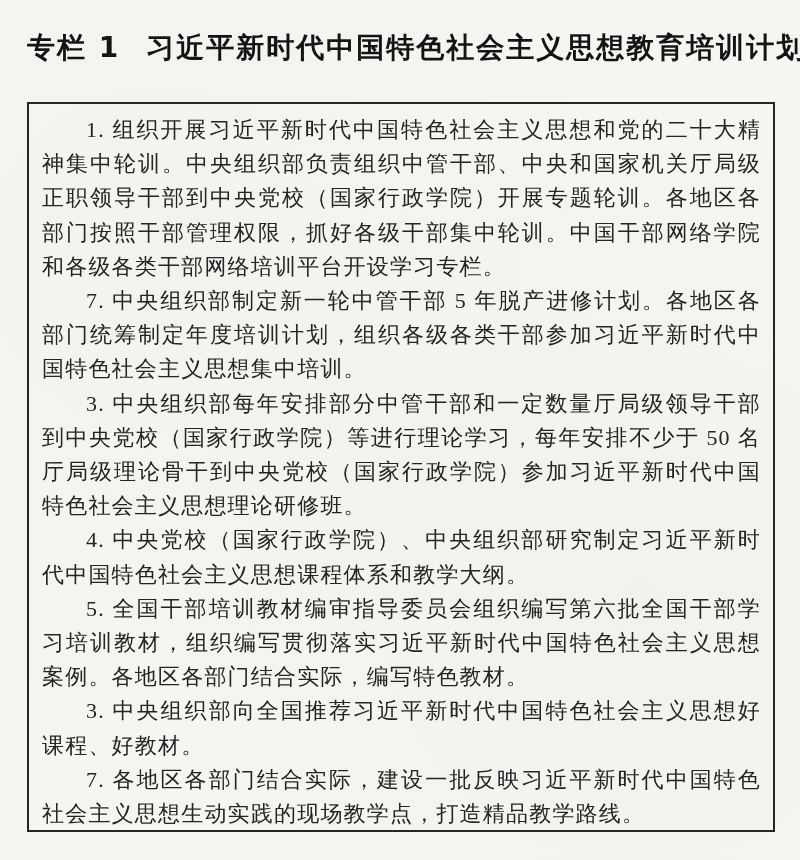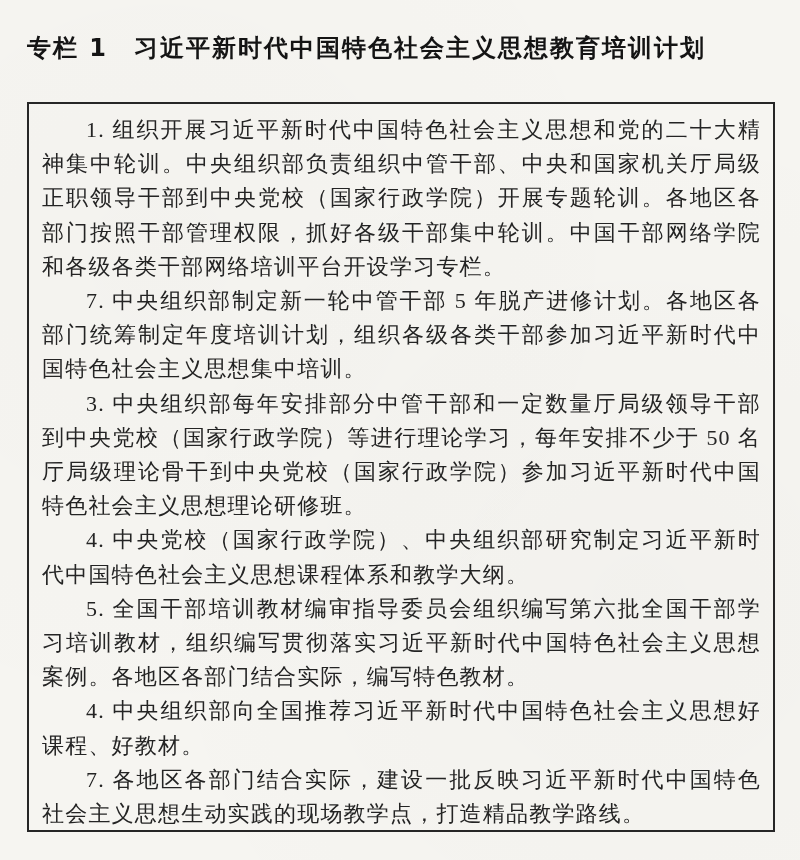--- a/index.html
+++ b/index.html
@@ -22,21 +22,21 @@
       #f6f5f1;
     color: #1e1e1e;
     font-family: "Liberation Serif", "DejaVu Serif", serif;
   }
   .title {
     margin: 0;
     display: flex;
     align-items: baseline;
     font-family: "DejaVu Sans", "Liberation Sans", sans-serif;
     font-weight: bold;
-    font-size: 24px;
+    font-size: 28px;
     line-height: 36px;
     letter-spacing: 2px;
     color: #141414;
     white-space: nowrap;
   }
   .title-label {
     margin-right: 26px;
   }
   .content-box {
     box-sizing: border-box;
@@ -67,17 +67,17 @@
     <span class="title-label">专栏 1</span>
     <span class="title-text">习近平新时代中国特色社会主义思想教育培训计划</span>
   </h1>
 
   <div class="content-box">
     <p class="para">1. 组织开展习近平新时代中国特色社会主义思想和党的二十大精神集中轮训。中央组织部负责组织中管干部、中央和国家机关厅局级正职领导干部到中央党校（国家行政学院）开展专题轮训。各地区各部门按照干部管理权限，抓好各级干部集中轮训。中国干部网络学院和各级各类干部网络培训平台开设学习专栏。</p>
     <p class="para">7. 中央组织部制定新一轮中管干部 5 年脱产进修计划。各地区各部门统筹制定年度培训计划，组织各级各类干部参加习近平新时代中国特色社会主义思想集中培训。</p>
     <p class="para">3. 中央组织部每年安排部分中管干部和一定数量厅局级领导干部到中央党校（国家行政学院）等进行理论学习，每年安排不少于 50 名厅局级理论骨干到中央党校（国家行政学院）参加习近平新时代中国特色社会主义思想理论研修班。</p>
     <p class="para">4. 中央党校（国家行政学院）、中央组织部研究制定习近平新时代中国特色社会主义思想课程体系和教学大纲。</p>
     <p class="para">5. 全国干部培训教材编审指导委员会组织编写第六批全国干部学习培训教材，组织编写贯彻落实习近平新时代中国特色社会主义思想案例。各地区各部门结合实际，编写特色教材。</p>
-    <p class="para">4. 中央组织部向全国推荐习近平新时代中国特色社会主义思想好课程、好教材。</p>
+    <p class="para">3. 中央组织部向全国推荐习近平新时代中国特色社会主义思想好课程、好教材。</p>
     <p class="para">7. 各地区各部门结合实际，建设一批反映习近平新时代中国特色社会主义思想生动实践的现场教学点，打造精品教学路线。</p>
   </div>
 
 </div>
 
 </body></html>

